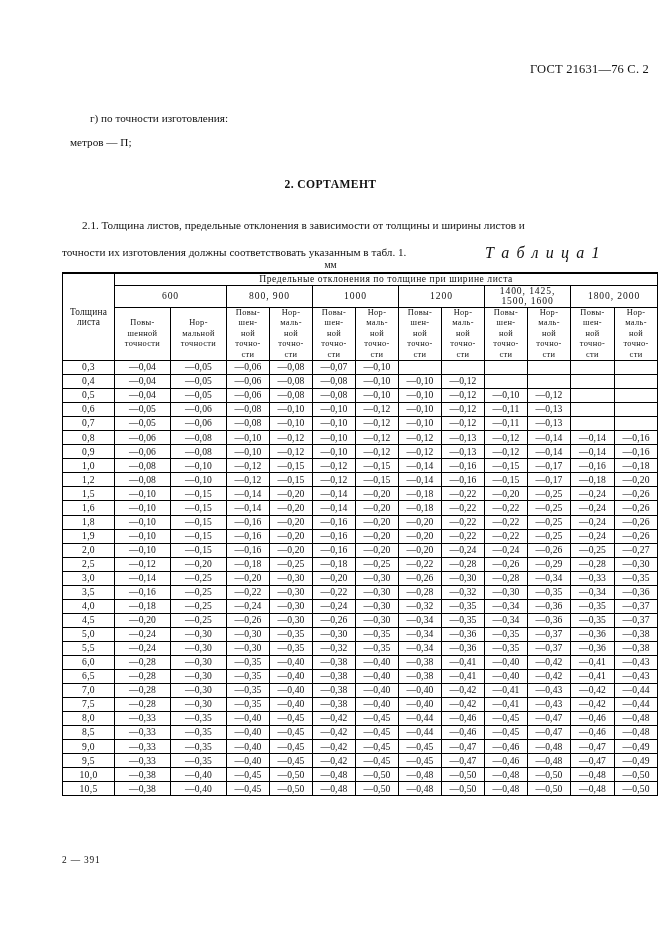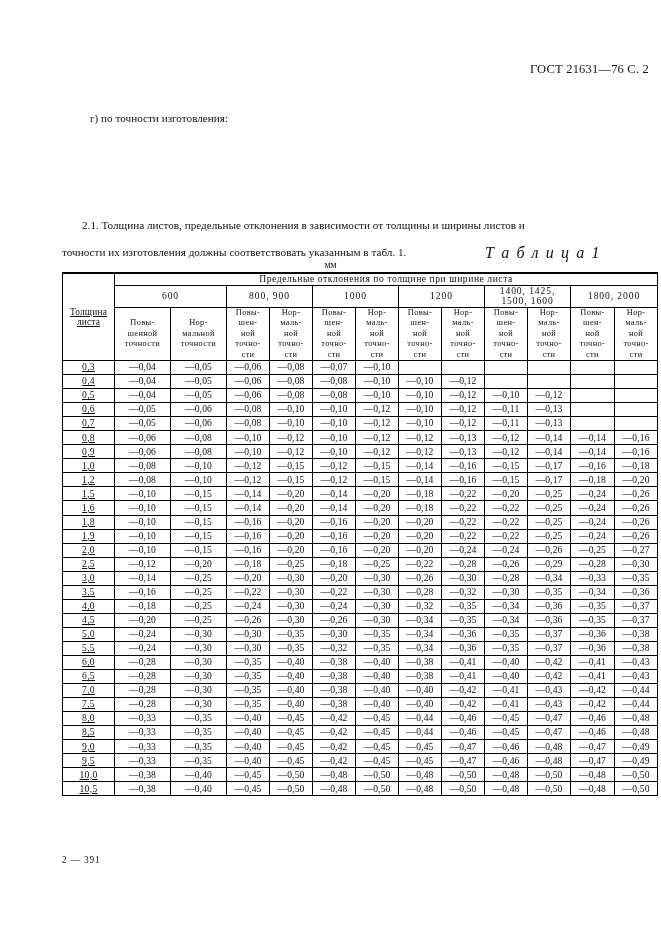--- a/index.html
+++ b/index.html
@@ -107,21 +107,21 @@
     text-align: center;
     vertical-align: middle;
     font-weight: normal;
     line-height: 10.5px;
   }
   
   table.spec { border-top: 2.4px solid #000; }
   .hdr-top td { border-top: none; }
   .sub-hdr td { border-bottom: 2.4px solid #000; }
 
-  td.no-left  { border-left: none; text-decoration: underline; }
+  td.no-left  { border-left: none; }
   td.no-right { border-right: none; }
 
   .thick-head {
     font-size: 9.4px;
     letter-spacing: 0.2px;
   }
   .group-head {
     font-size: 9.6px;
     letter-spacing: 0.9px;
     padding: 2px 0 3px;
@@ -157,22 +157,24 @@
 </style>
 </head>
 <body>
 
 <div class="page">
 
   <div class="running-head">ГОСТ 21631—76 С. 2</div>
 
   <div class="body-text">
     <p class="indent">г) по точности изготовления:</p>
+    <p>метров — П;</p>
   </div>
 
+  <div class="section-title">2. СОРТАМЕНТ</div>
 
   <div class="intro">
     <p class="indent">2.1. Толщина листов, предельные отклонения в зависимости от толщины и ширины листов и</p>
     <p>точности их изготовления должны соответствовать указанным в табл. 1.</p>
   </div>
 
   <div class="table-caption">Т а б л и ц а   1</div>
   <div class="unit-label">мм</div>
 
   <div class="table-wrap">

